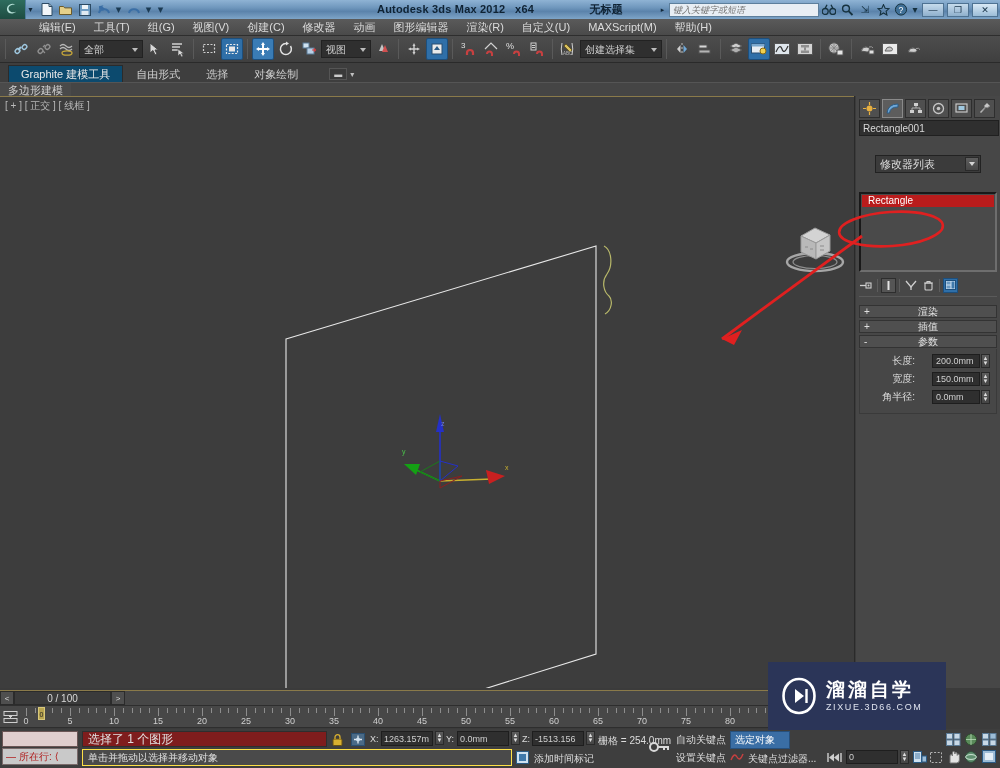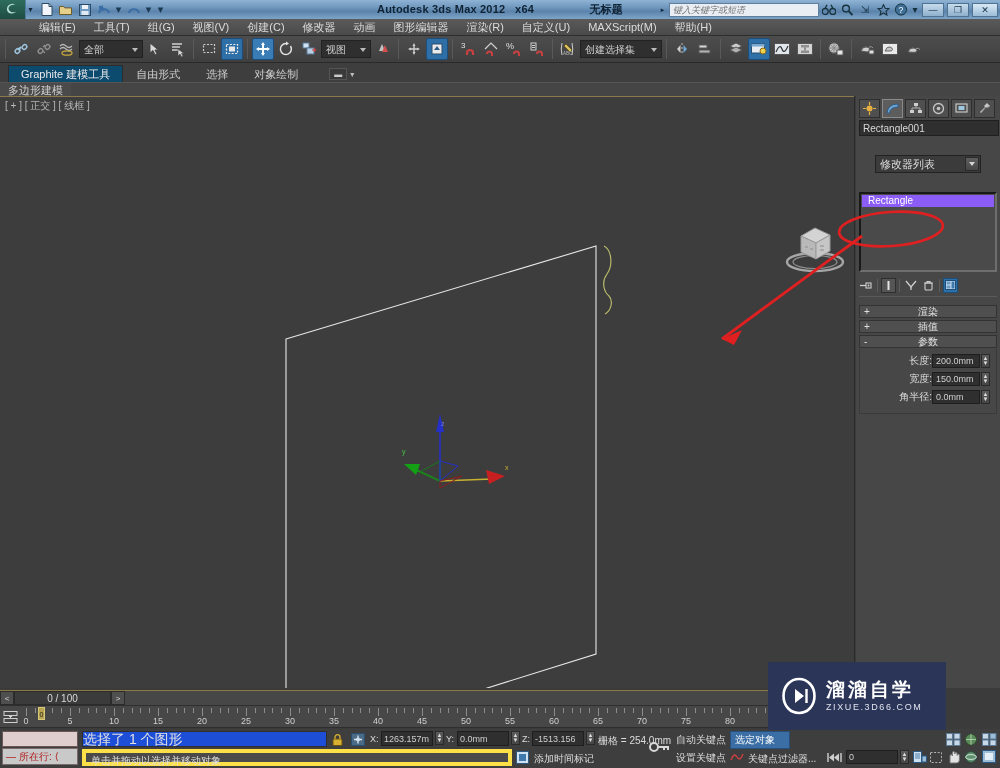--- a/index.html
+++ b/index.html
@@ -167,21 +167,21 @@
     font-size:10px; color:#dadada;
   }
   .cp-stack {
     margin:4px 3px 0 3px; height:80px; background:#4a4a4a;
     border:2px inset #6e6e6e; overflow:hidden; padding:1px;
   }
   .cp-stackitem {
     height:12px; line-height:12px; font-size:10px; padding-left:6px;
     color:#e6e6e6;
   }
-  .cp-stackitem.sel { background:#8b5cf6; color:#fff; }
+  .cp-stackitem.sel { background:#b91c1c; color:#fff; }
   .cp-stackbtns {
     margin:5px 3px 0 3px; height:20px; display:flex; align-items:center;
     gap:3px; border-bottom:1px solid #5a5a5a; padding-bottom:3px;
   }
   .sb { width:15px;height:15px; display:flex;align-items:center;justify-content:center;
         color:#d2d2d2; font-size:10px; }
   .sb.box { border:1px solid #2e2e2e; background:#555; }
   .sb.blue { background:#2f6fa8; border:1px solid #1d4f7d; }
   .sbsep { width:1px;height:13px;background:#333;border-right:1px solid #5d5d5d;}
 
@@ -189,21 +189,21 @@
     margin:2px 3px 0 3px; height:13px; background:#4f4f4f; border:1px solid #333;
     display:flex; align-items:center; font-size:10px; color:#e0e0e0;
     position:relative; justify-content:center;
   }
   .rollup .pm { position:absolute; left:4px; font-size:10px; }
   .params {
     margin:1px 3px 0 3px; background:#474747; border:1px solid #3a3a3a; border-top:none;
     padding:4px 0 6px 0;
   }
   .prow { display:flex; align-items:center; justify-content:flex-end; height:15px; margin-bottom:3px; padding-right:6px;}
-  .prow label { font-size:10px; color:#dedede; margin-right:0;}
+  .prow label { font-size:10px; color:#dedede; margin-right:17px;}
   .spin {
     width:48px; height:14px; background:#2f2f2f; border:1px solid #1e1e1e;
     color:#cfcfcf; font-size:9px; line-height:13px; padding:0 3px; text-align:left;
   }
   .spinbtn {
     width:9px;height:14px; margin-left:1px;
     background:linear-gradient(180deg,#5c5c5c,#454545); border:1px solid #2a2a2a;
     display:flex;flex-direction:column;align-items:center;justify-content:center;
     color:#ddd; font-size:6px; line-height:5px;
   }
@@ -241,26 +241,26 @@
     position:absolute; left:2px; top:2px; width:76px; height:16px;
     background:#e0cece; border:1px solid #6b5555;
   }
   .sb-maxlisten2 {
     position:absolute; left:2px; top:19px; width:76px; height:17px;
     background:#c9c9c9; border:1px solid #7a6a6a;
     font-size:10px; color:#b02020; display:flex;align-items:center; gap:3px; padding-left:3px;
   }
   .sb-prompt1 {
     position:absolute; left:82px; top:2px; width:245px; height:16px;
-    background:#1d4ed8; border:1px solid #2e2e2e;
-    font-size:14px; color:#e0e0e0; line-height:15px; 
+    background:#7f1d1d; border:1px solid #2e2e2e;
+    font-size:12px; color:#e0e0e0; line-height:15px; padding-left:5px;
   }
   .sb-prompt2 {
     position:absolute; left:82px; top:20px; width:430px; height:17px;
-    background:#4a4a4a; border:4px solid #fde047;
+    background:#4a4a4a; border:1px solid #fde047;
     font-size:10px; color:#e0e0e0; line-height:16px; padding-left:5px;
   }
   .sb-ico {
     position:absolute; display:flex;align-items:center;justify-content:center;
     color:#d2d2d2; font-size:10px;
   }
   .coordfield {
     position:absolute; height:15px; background:#2f2f2f; border:1px solid #1e1e1e;
     color:#cfcfcf; font-size:9px; line-height:14px; padding:0 2px;
   }

